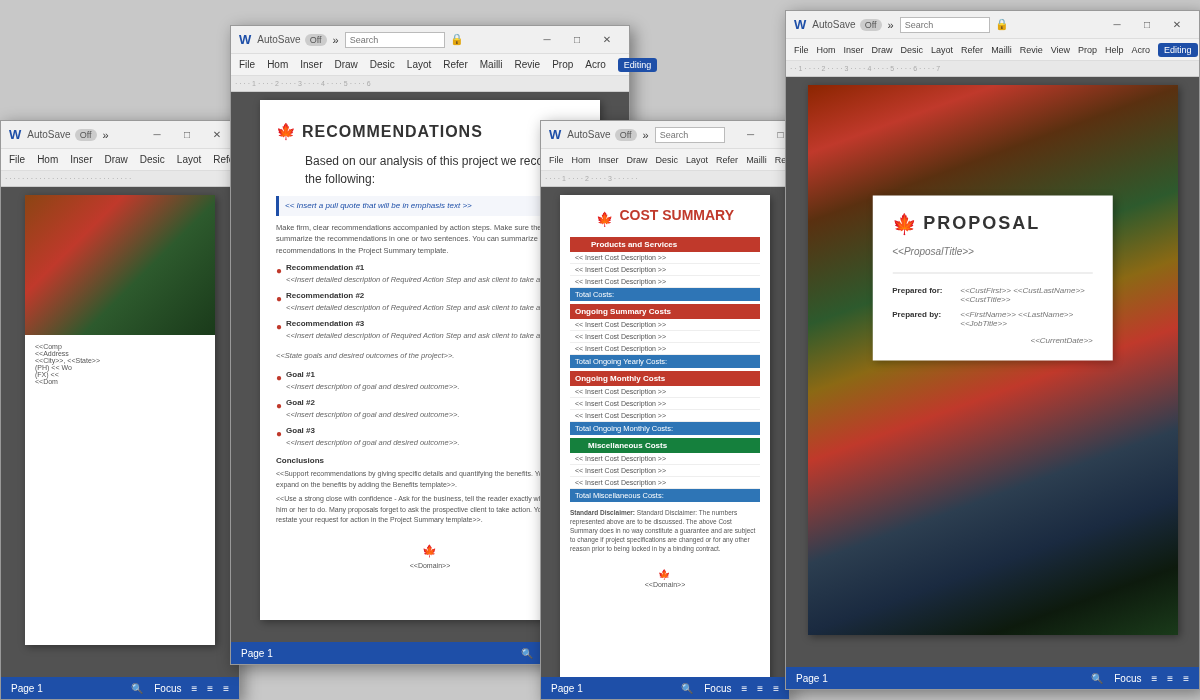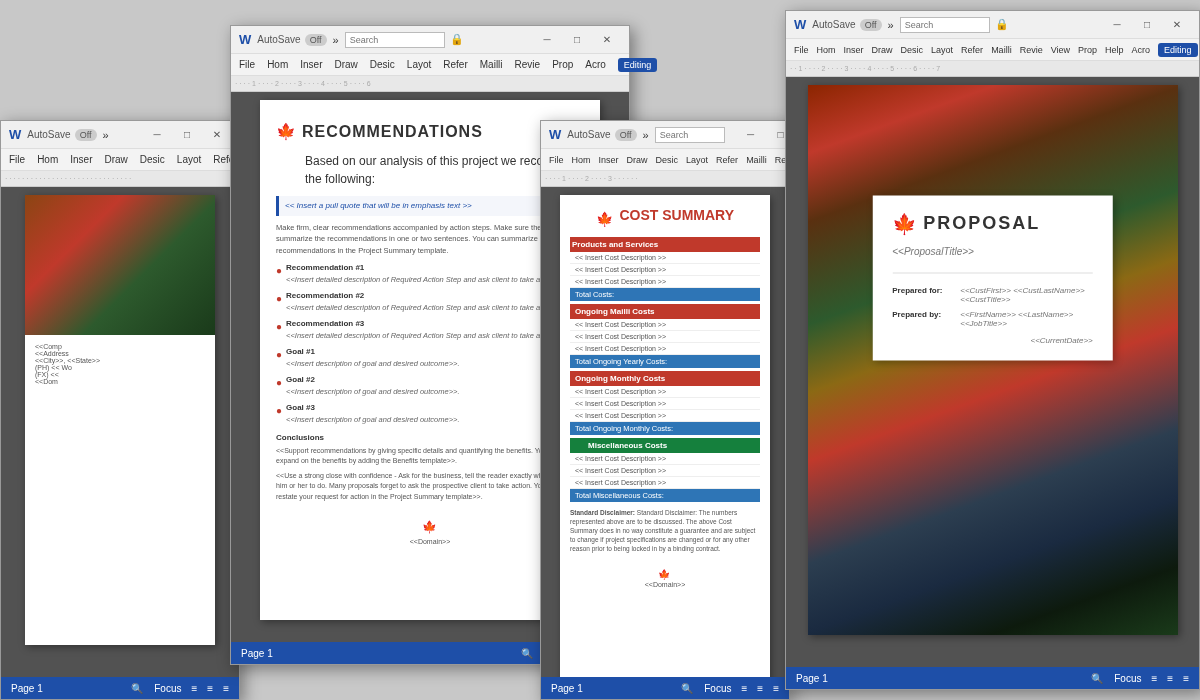--- a/index.html
+++ b/index.html
@@ -246,21 +246,21 @@
       font-size: 14px;
       font-weight: bold;
       color: #c0392b;
       text-align: center;
       margin-bottom: 8px;
     }
 
     .cost-header-row {
       background: #c0392b;
       color: white;
-      padding: 3px 2px;
+      padding: 3px 21px;
       font-weight: bold;
       font-size: 8px;
       margin: 3px 0 0 0;
     }
 
     .cost-total-row {
       background: #2e75b6;
       color: white;
       padding: 2px 5px;
       font-weight: normal;
@@ -510,20 +510,23 @@
         </div>
 
         <div class="bullet-item">
           <span class="bullet-dot">●</span>
           <div>
             <strong>Recommendation #3</strong><br>
             <span class="placeholder-text">&lt;&lt;Insert detailed description of Required Action Step and ask client to take action&gt;&gt;</span>
           </div>
         </div>
 
+        <div style="margin: 8px 0; font-size:7.5px;">
+          <span class="placeholder-text">&lt;&lt;State goals and desired outcomes of the project&gt;&gt;.</span>
+        </div>
 
         <div class="bullet-item">
           <span class="bullet-dot">●</span>
           <div>
             <strong>Goal #1</strong><br>
             <span class="placeholder-text">&lt;&lt;Insert description of goal and desired outcome&gt;&gt;.</span>
           </div>
         </div>
 
         <div class="bullet-item">
@@ -610,21 +613,21 @@
           <span class="maple-leaf" style="font-size:14px; color:#c0392b;">🍁</span>
           <span class="cost-title">COST SUMMARY</span>
         </div>
 
         <div class="cost-header-row">Products and Services</div>
         <div class="cost-item-row">&lt;&lt; Insert Cost Description &gt;&gt;</div>
         <div class="cost-item-row">&lt;&lt; Insert Cost Description &gt;&gt;</div>
         <div class="cost-item-row">&lt;&lt; Insert Cost Description &gt;&gt;</div>
         <div class="cost-total-row">Total Costs:</div>
 
-        <div class="cost-monthly-header">Ongoing Mailli Costs</div>
+        <div class="cost-monthly-header">Ongoing Summary Costs</div>
         <div class="cost-item-row">&lt;&lt; Insert Cost Description &gt;&gt;</div>
         <div class="cost-item-row">&lt;&lt; Insert Cost Description &gt;&gt;</div>
         <div class="cost-item-row">&lt;&lt; Insert Cost Description &gt;&gt;</div>
         <div class="cost-total-row">Total Ongoing Yearly Costs:</div>
 
         <div class="cost-monthly-header">Ongoing Monthly Costs</div>
         <div class="cost-item-row">&lt;&lt; Insert Cost Description &gt;&gt;</div>
         <div class="cost-item-row">&lt;&lt; Insert Cost Description &gt;&gt;</div>
         <div class="cost-item-row">&lt;&lt; Insert Cost Description &gt;&gt;</div>
         <div class="cost-total-row">Total Ongoing Monthly Costs:</div>

